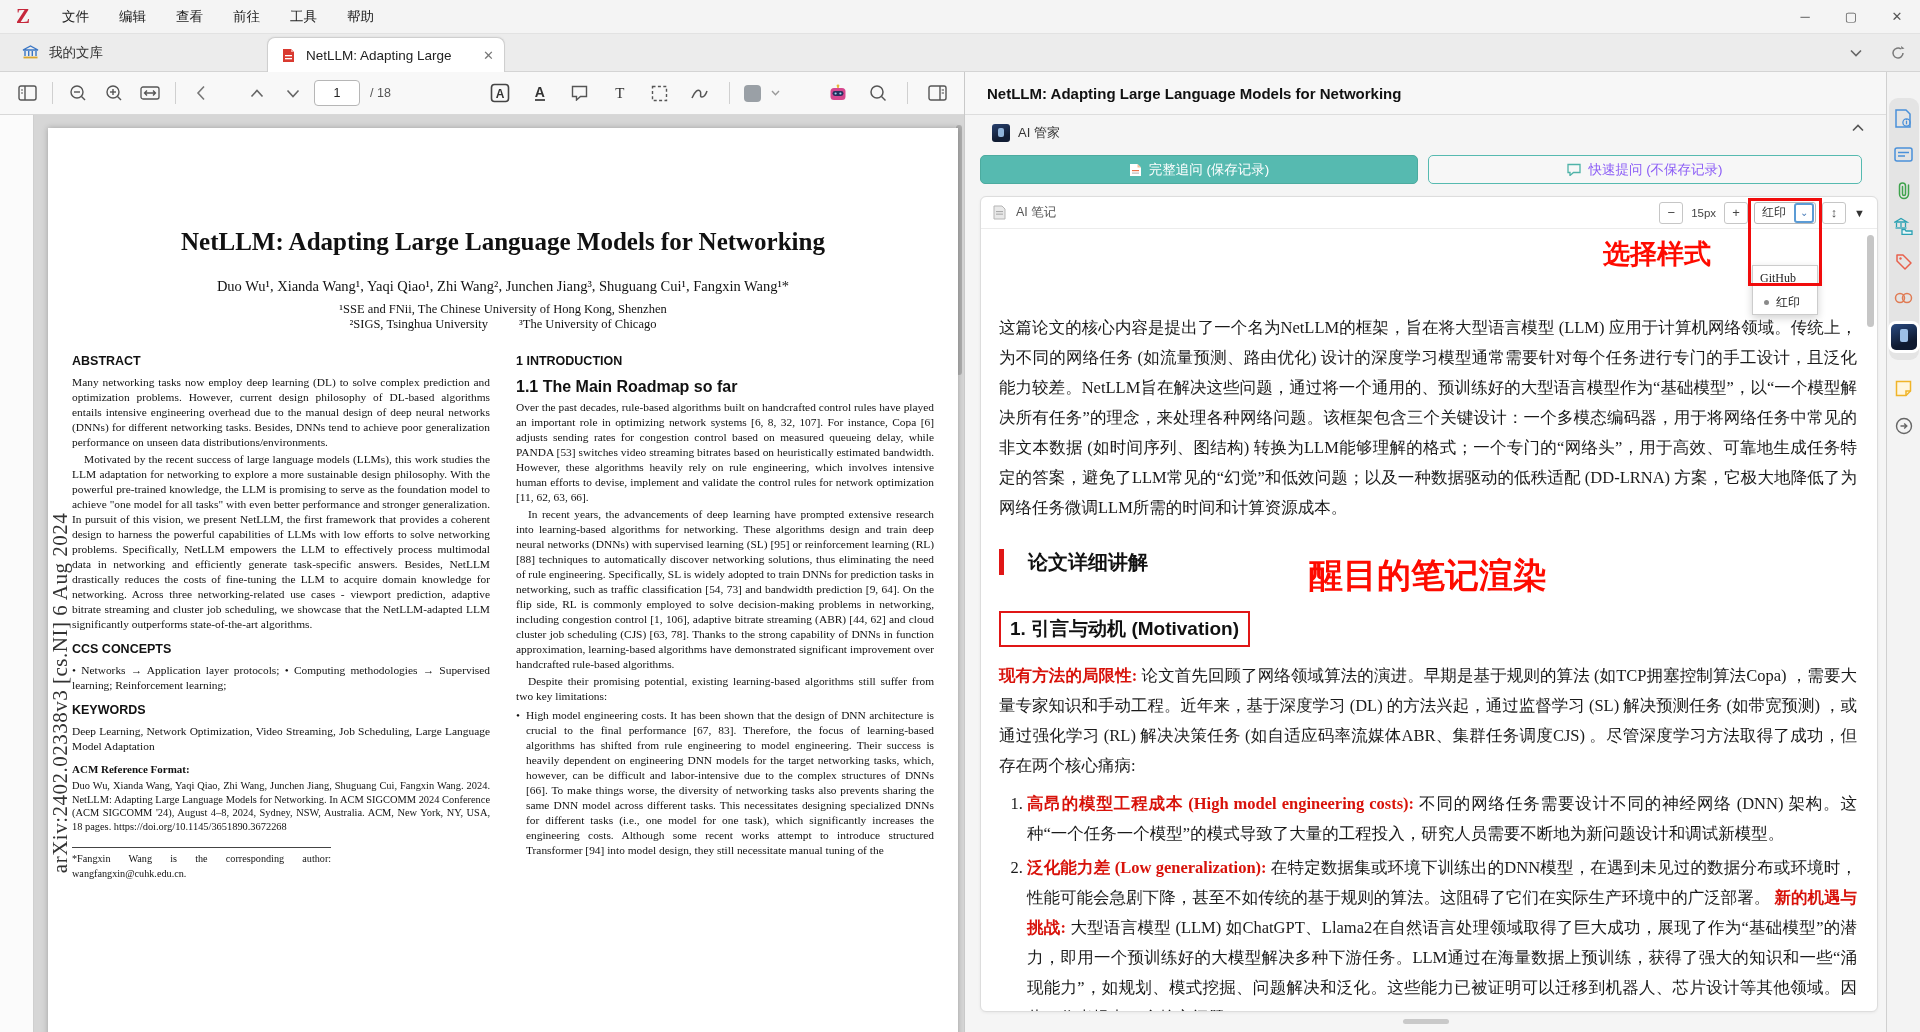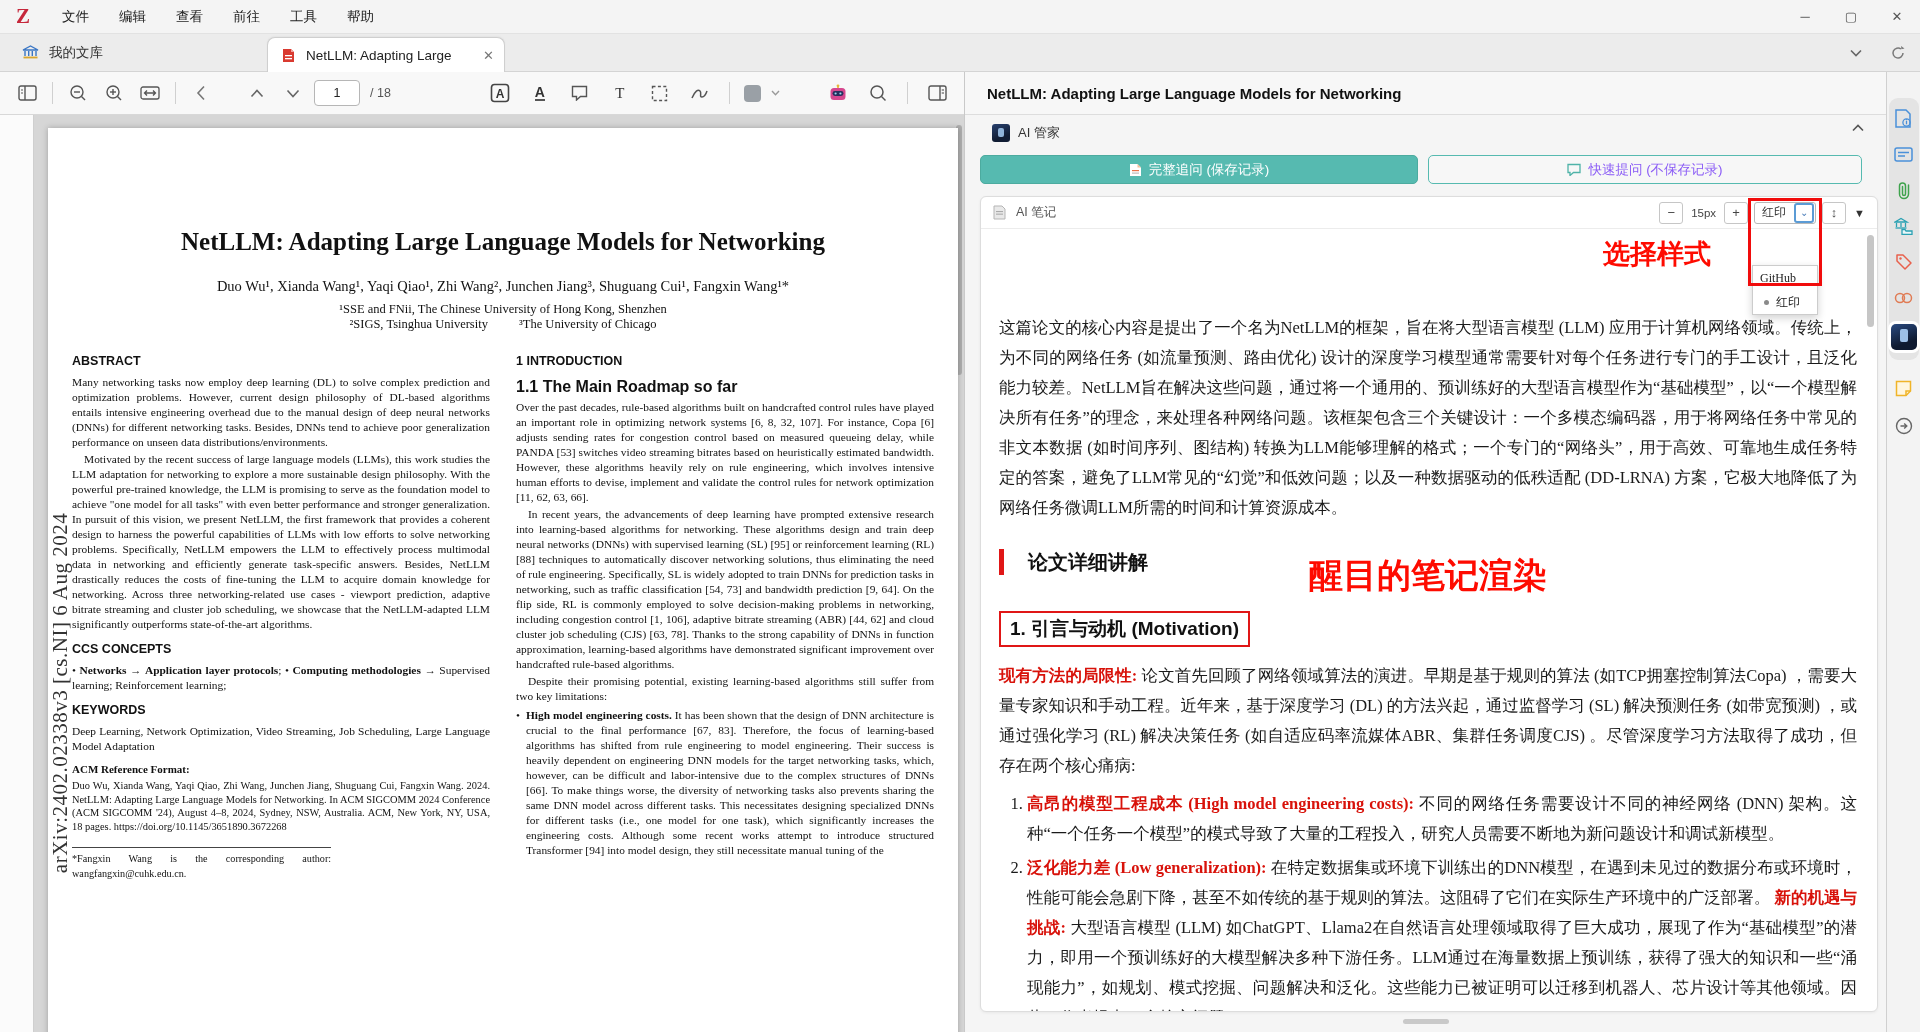--- a/index.html
+++ b/index.html
@@ -49,21 +49,21 @@
   .paffil2{text-align:center;font-size:12.5px;}
   .paffil2 span{margin:0 14px;}
   .cols{display:flex;gap:26px;padding:0 24px;margin-top:22px;}
   .col{width:418px;font-size:11.4px;line-height:15px;text-align:justify;}
   .colh{font-family:"Liberation Sans",sans-serif;font-weight:bold;font-size:12.5px;margin:10px 0 6px 0;}
   .col p{margin:0 0 2px 0;}
   .col p.ind{text-indent:12px;}
   .acmh{font-weight:bold;font-size:11px;margin:8px 0 2px 0;}
   .smalltxt{font-size:10.4px;line-height:13.6px;}
   .fnote{margin-top:14px;border-top:1px solid #444;width:62%;padding-top:3px;font-size:10.2px;}
-  .bb{font-weight:bold;}
+  .bb{font-weight:normal;}
   .pbullet{display:flex;gap:6px;margin-top:4px;}
   .pbullet .dot{flex:none;}
 
   
   .panel{position:relative;width:921px;height:960px;background:#f5f5f5;}
   .p-header{height:43px;border-bottom:1px solid #ddd;display:flex;align-items:center;padding-left:22px;font-weight:bold;font-size:15px;color:#111;background:#f7f7f7;}
   .p-section{height:36px;display:flex;align-items:center;gap:8px;padding-left:20px;font-size:13px;color:#333;margin-left:7px;}
   .avatar-sm{width:18px;height:18px;border-radius:3px;background:linear-gradient(160deg,#27406e 0%,#101c33 70%);position:relative;}
   .avatar-sm::after{content:"";position:absolute;left:6px;top:4px;width:6px;height:9px;background:#8fb3d9;border-radius:2px;}
   .sec-chevron{position:absolute;right:22px;top:52px;color:#555;}

